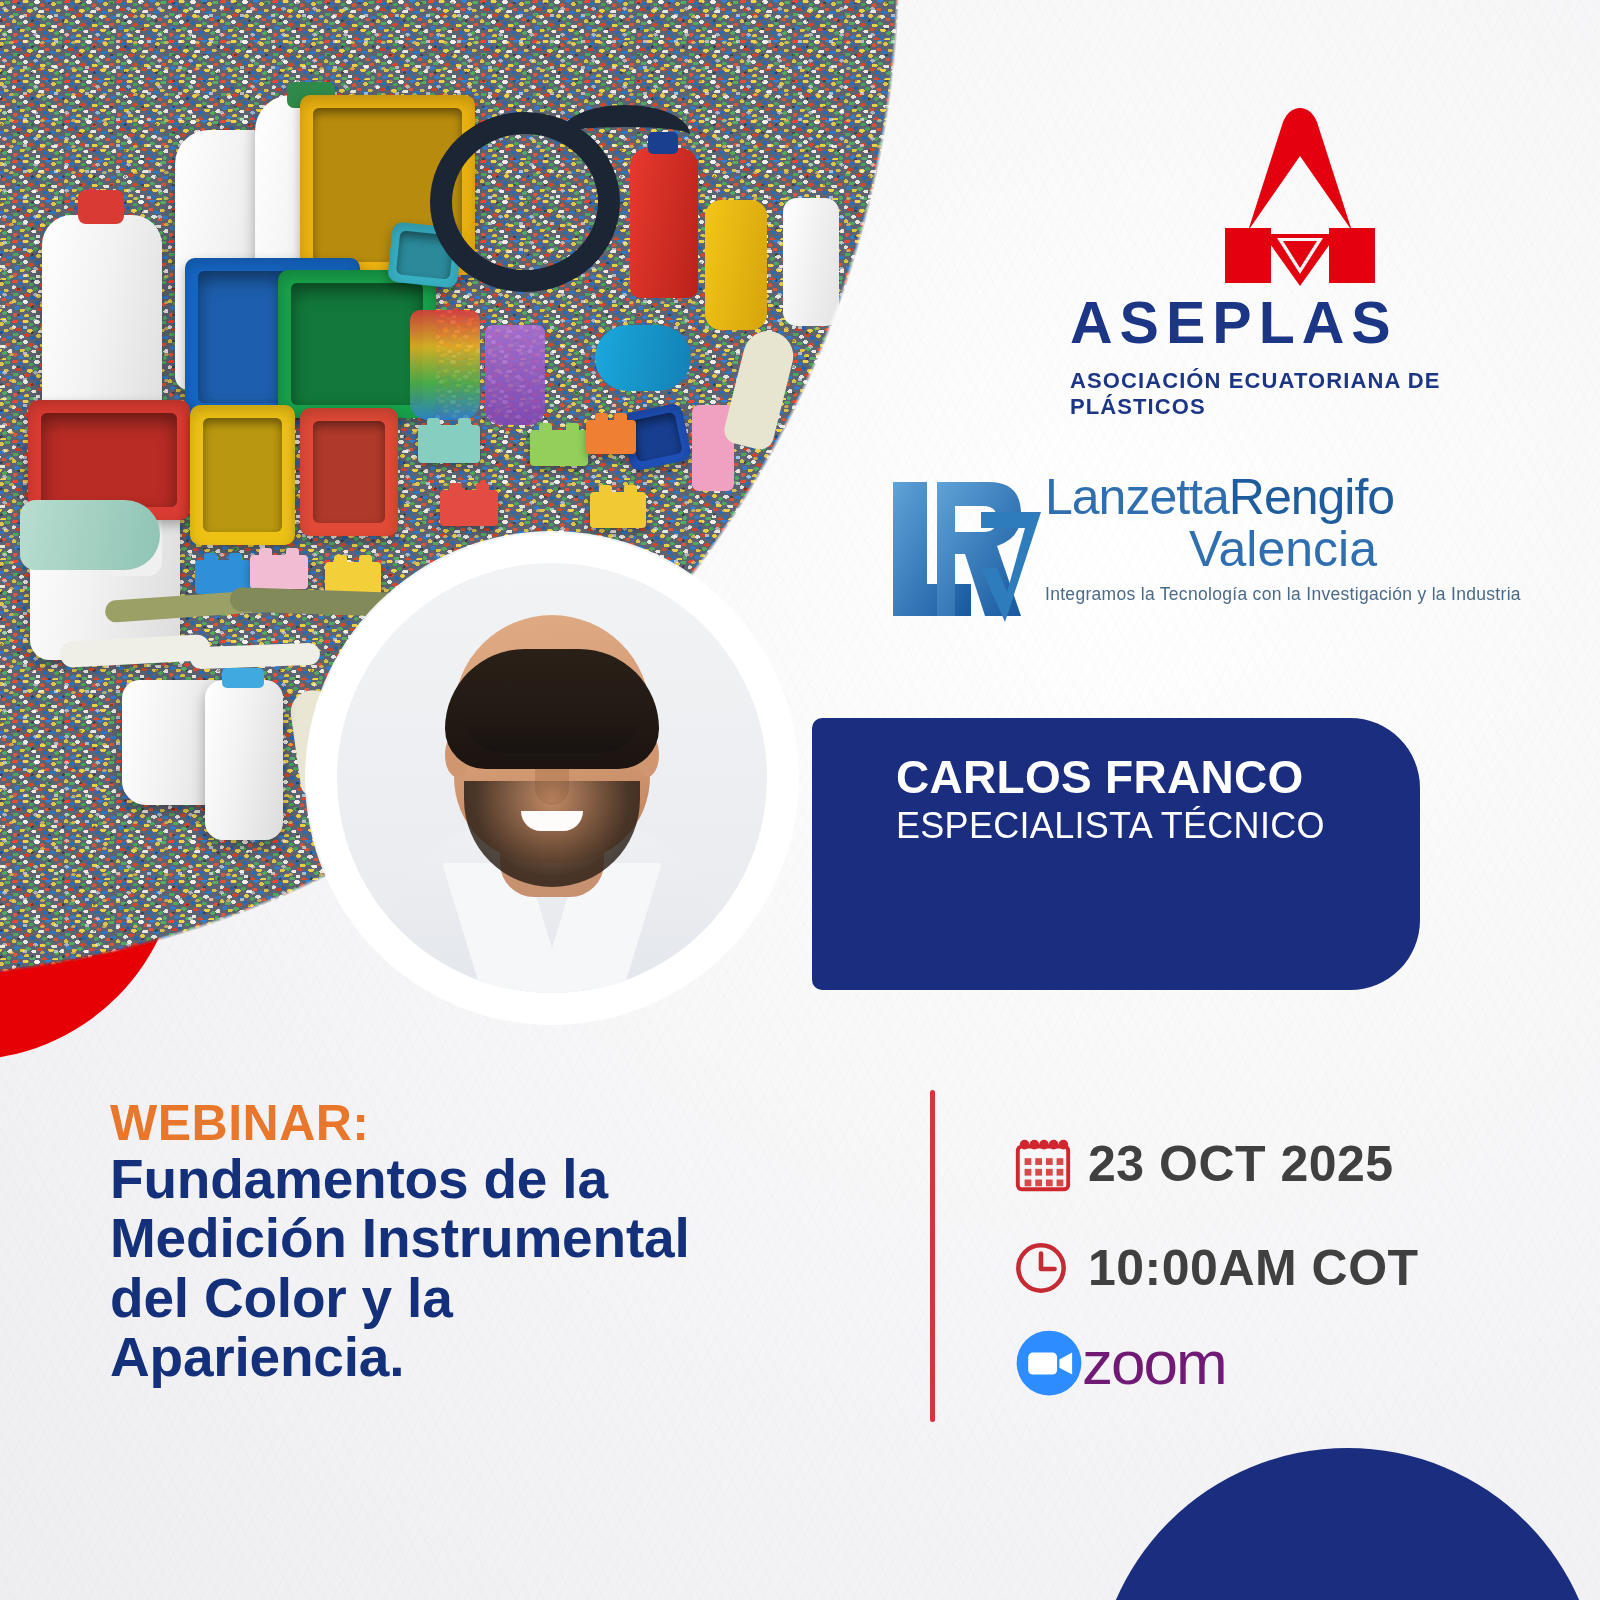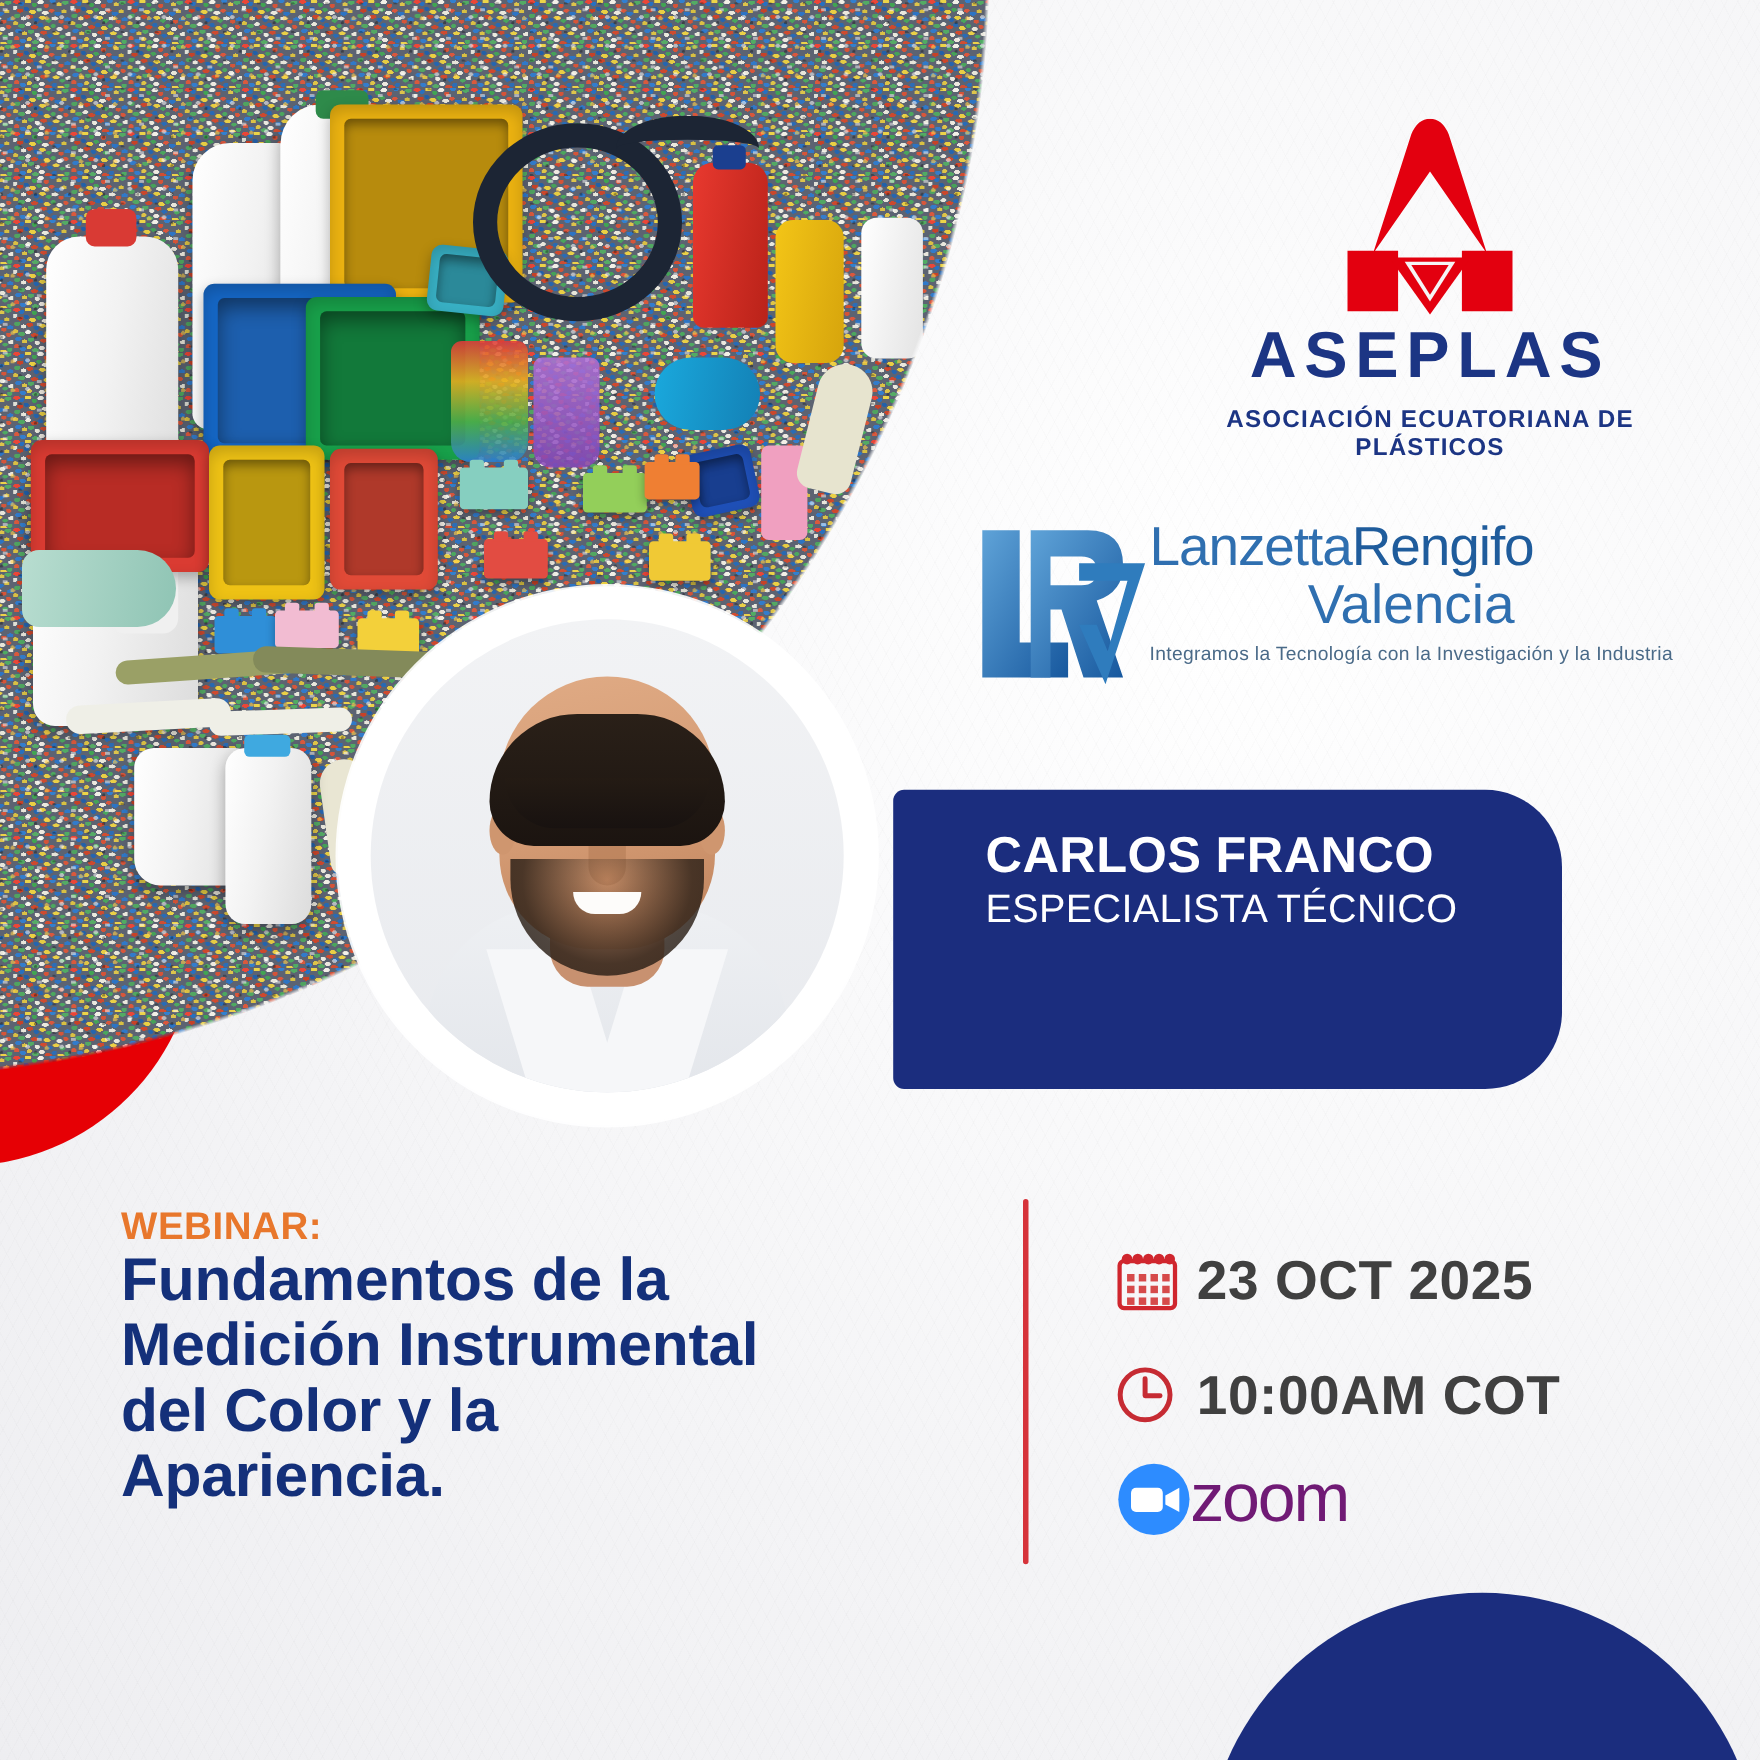--- a/index.html
+++ b/index.html
@@ -197,21 +197,21 @@
   .nose{ position:absolute; left:50%; transform:translateX(-50%); top:144px; width:34px; height:46px; background:rgba(160,106,70,.35); border-radius:0 0 18px 18px; }
   .beard{
     position:absolute; left:50%; transform:translateX(-50%);
     top:166px; width:176px; height:106px;
     background:radial-gradient(ellipse at 50% 18%, rgba(40,30,22,.05) 0%, rgba(45,33,24,.82) 62%, rgba(40,30,22,.88) 100%);
     border-radius:0 0 88px 88px;
   }
   .mouth{ position:absolute; left:50%; transform:translateX(-50%); top:196px; width:62px; height:20px; background:#fdfcfa; border-radius:0 0 34px 34px; z-index:2; }
 
   
-  .aseplas{ position:absolute; left:1070px; top:108px; width:460px; z-index:5; text-align:center; }
+  .aseplas{ position:absolute; left:1070px; top:108px; width:460px; z-index:5; text-align:left; }
   .aseplas-mark{ position:relative; width:190px; height:180px; margin:0 auto 6px; }
   .aseplas-title{ font-size:59px; font-weight:bold; letter-spacing:7px; color:#1c3584; line-height:1; }
   .aseplas-sub{ font-size:22px; font-weight:bold; letter-spacing:1.1px; color:#1c3584; margin-top:15px; }
 
   
   .lrv{ position:absolute; left:885px; top:472px; width:600px; z-index:5; display:flex; align-items:flex-start; }
   .lrv-mark{ width:160px; height:150px; flex:none; margin-top:4px; }
   .lrv-txt{ flex:1; }
   .lrv-name{ font-size:50px; color:#2f6fb0; line-height:1.0; letter-spacing:-1px; white-space:nowrap; }
   .lrv-name .b{ color:#1f5c9c; }
@@ -227,21 +227,21 @@
     z-index:5;
     padding:34px 0 0 84px;
     color:#fff;
   }
   .sp-role{ font-size:50px; font-weight:bold; letter-spacing:.5px; line-height:1.06; }
   .sp-name{ font-size:46px; font-weight:bold; letter-spacing:.3px; line-height:1.12; }
   .sp-t1,.sp-t2{ font-size:36px; font-weight:normal; letter-spacing:.3px; line-height:1.2; }
 
   
   .title-block{ position:absolute; left:110px; top:1096px; width:790px; z-index:5; }
-  .kicker{ font-size:35px; font-weight:bold; color:#e8772c; letter-spacing:.5px; line-height:1.08; }
+  .kicker{ font-size:50px; font-weight:bold; color:#e8772c; letter-spacing:.5px; line-height:1.08; }
   .title-main{ font-size:55px; font-weight:bold; color:#14307a; line-height:1.08; letter-spacing:-.2px; }
 
   
   .divider{ position:absolute; left:930px; top:1090px; width:5px; height:332px; background:#d6333a; z-index:5; border-radius:3px; }
 
   
   .details{ position:absolute; left:1012px; top:1112px; z-index:5; }
   .det-row{ display:flex; align-items:center; height:104px; }
   .det-icon{ width:76px; flex:none; display:flex; align-items:center; justify-content:flex-start; }
   .det-text{ font-size:50px; font-weight:bold; color:#404040; letter-spacing:.5px; white-space:nowrap; }

